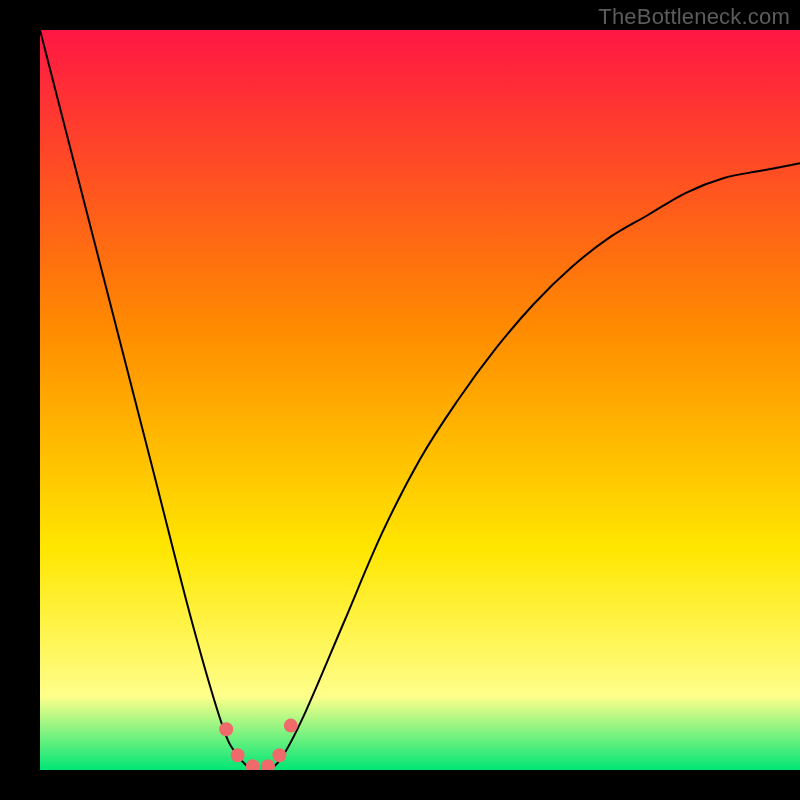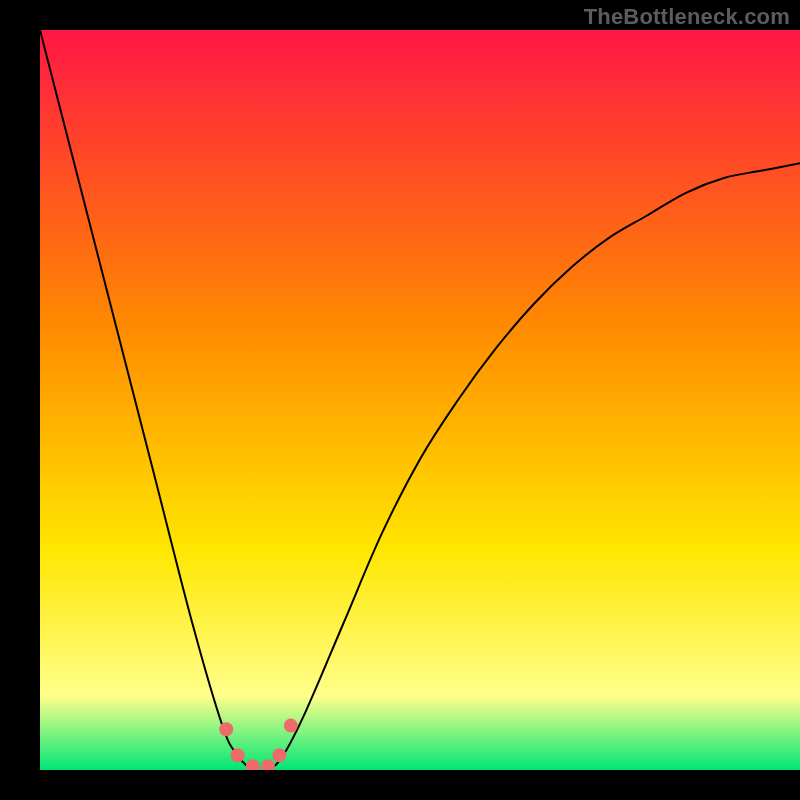--- a/index.html
+++ b/index.html
@@ -16,21 +16,21 @@
     width: 800px;
     height: 800px;
     background: #000;
   }
   .watermark {
     position: absolute;
     top: 4px;
     right: 10px;
     color: #5c5c5c;
     font-size: 22px;
-    font-weight: 700;
+    font-weight: 400;
     letter-spacing: 0.2px;
     z-index: 5;
     text-align: right;
   }
   .plot {
     position: absolute;
     left: 40px;
     top: 30px;
     width: 760px;
     height: 740px;

